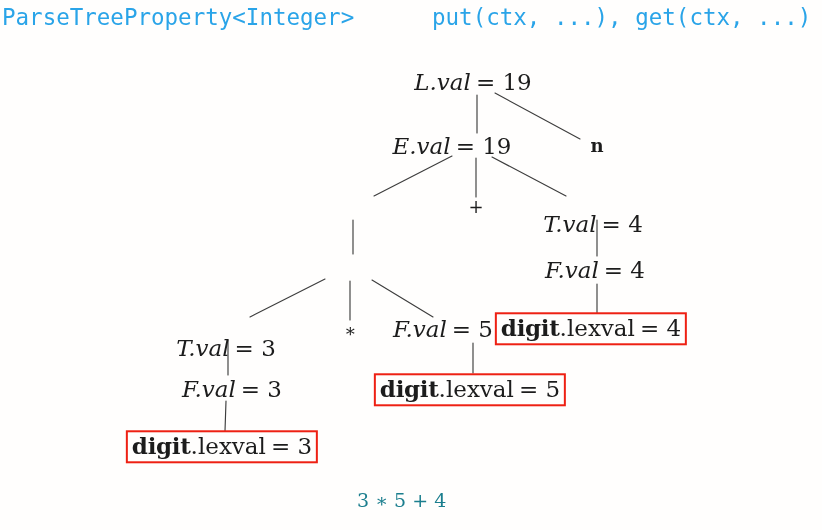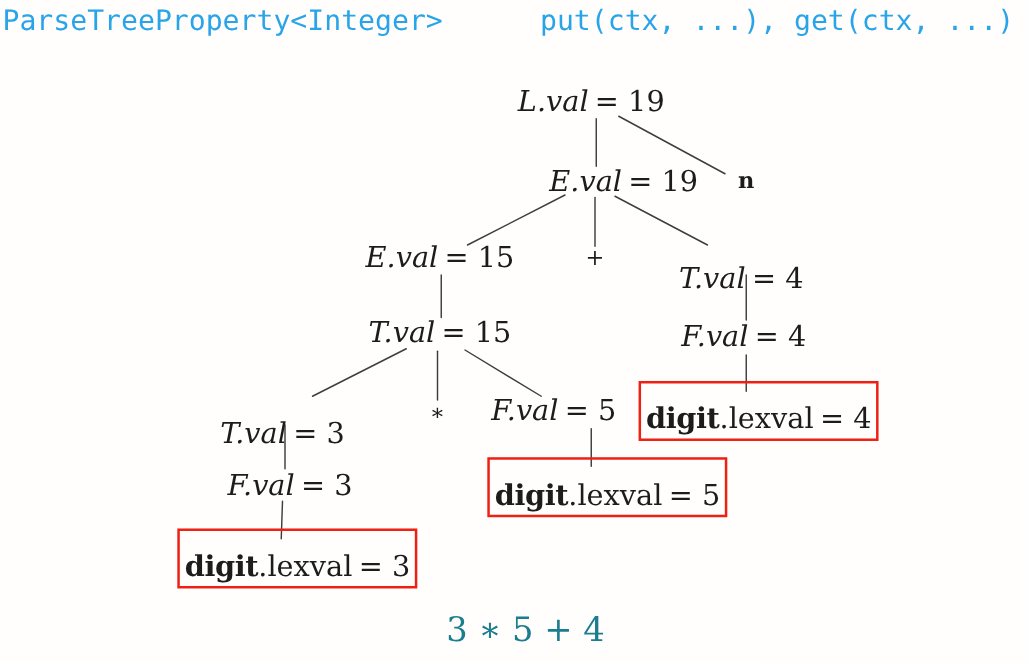--- a/index.html
+++ b/index.html
@@ -37,36 +37,35 @@
     font-size: 23px;
     line-height: 1.15;
   }
   .nm { font-style: italic; }
   .eq { margin-left: 5px; font-style: normal; }
   .terminal { font-weight: bold; font-size: 18px; }
   .op { font-size: 18px; }
 
   .boxed {
     border: 2.5px solid var(--box_red);
-    padding: 16px 4px 2px 4px;
+    padding: 1px 4px 2px 4px;
     display: flex;
     align-items: flex-start;
     background: transparent;
-    margin-left: 16px;
   }
   .bold { font-weight: bold; font-style: normal; letter-spacing: -0.3px; }
   .it   { }
 
   
   .expr {
     position: absolute;
     left: 357px;
     top: 489px;
     font-family: "DejaVu Serif", serif;
-    font-size: 27px;
+    font-size: 19px;
     color: var(--expr_teal);
     white-space: pre;
   }
 </style>
 </head>
 <body>
 
 <div class="stage">
 
   <span class="code code-right">put(ctx, ...), get(ctx, ...)</span>
@@ -88,39 +87,33 @@
       <line x1="597" y1="284" x2="597" y2="313"></line>
       <line x1="228" y1="340" x2="228" y2="375"></line>
       <line x1="226" y1="401" x2="225" y2="431"></line>
       <line x1="473" y1="343" x2="473" y2="373"></line>
     </svg>
 
     <div class="tree-node" style="left:473px; top:82px">
       <span class="nm">L.val</span><span class="eq">= 19</span>
     </div>
 
-    <div class="tree-node" style="left:499px; top:146px">
+    <div class="tree-node" style="left:452px; top:146px">
       <span class="nm">E.val</span><span class="eq">= 19</span>
     </div>
 
     <div class="tree-node terminal" style="left:597px; top:146px">n</div>
 
-    <div class="tree-node" style="left:352px; top:207px">
-      <span class="nm">E.val</span><span class="eq">= 15</span>
-    </div>
 
     <div class="tree-node op" style="left:476px; top:207px">+</div>
 
     <div class="tree-node" style="left:593px; top:224px">
       <span class="nm">T.val</span><span class="eq">= 4</span>
     </div>
 
-    <div class="tree-node" style="left:352px; top:267px">
-      <span class="nm">T.val</span><span class="eq">= 15</span>
-    </div>
 
     <div class="tree-node" style="left:595px; top:270px">
       <span class="nm">F.val</span><span class="eq">= 4</span>
     </div>
 
     <div class="tree-node" style="left:226px; top:348px">
       <span class="nm">T.val</span><span class="eq">= 3</span>
     </div>
 
     <div class="tree-node op" style="left:350px; top:331px">∗</div>

